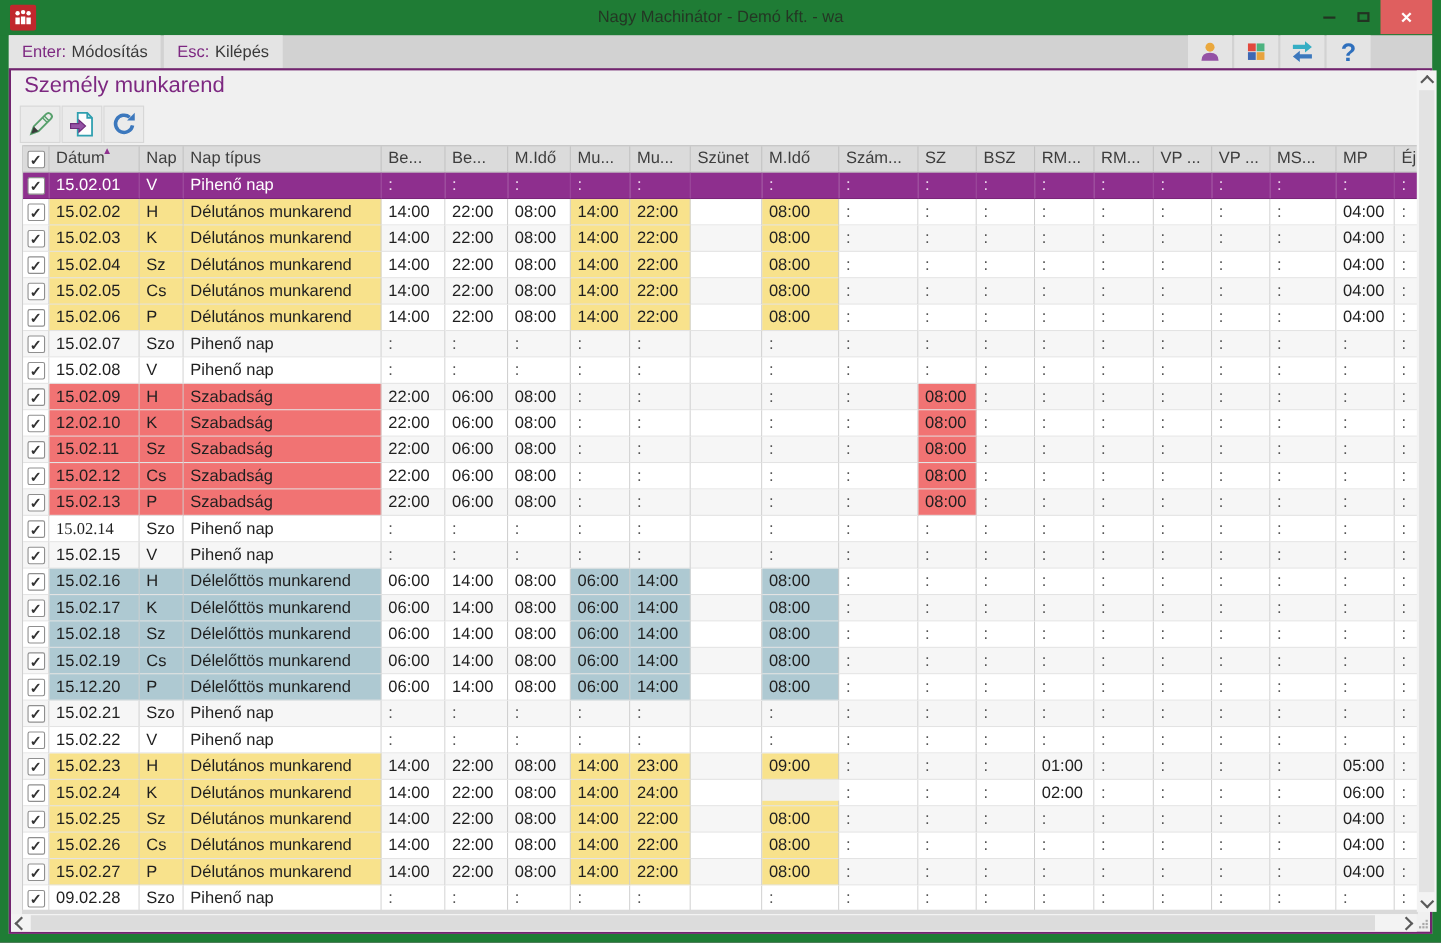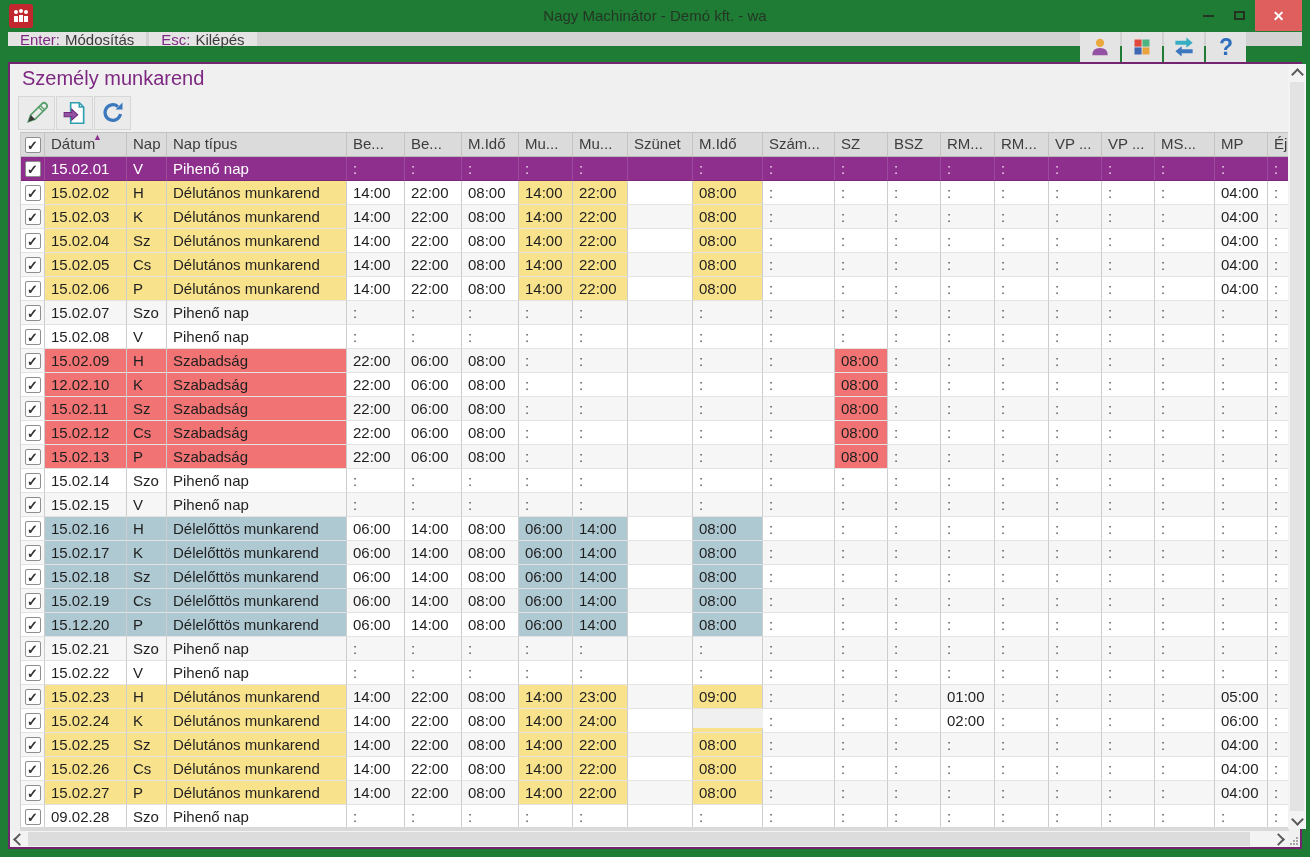--- a/index.html
+++ b/index.html
@@ -11,21 +11,21 @@
   .appicon{position:absolute;left:9px;top:4px;width:24px;height:24px;}
   .wtitle{position:absolute;left:0;top:0;width:100%;height:32px;line-height:32px;text-align:center;
     font-size:15px;color:var(--title_text);}
   .wctrl{position:absolute;right:8px;top:0;height:31px;display:flex;align-items:stretch;}
   .wbtn{width:31px;height:31px;display:flex;align-items:center;justify-content:center;cursor:default;}
   .minglyph{width:11px;height:2px;background:#223322;}
   .maxglyph{width:11px;height:9px;border:2px solid #223322;box-sizing:border-box;background:transparent;}
   .wbtn.close{width:47px;background:var(--close_red);color:#fff;font-size:14px;font-weight:bold;}
 
   
-  .menubar{position:absolute;left:8px;top:32px;width:1294px;height:14px;background:var(--menubar_bg);
+  .menubar{position:absolute;left:8px;top:32px;width:1294px;height:30px;background:var(--menubar_bg);
     display:flex;align-items:stretch;}
   .mbtn{background:var(--menu_button_bg);padding:0 12px;margin-right:3px;display:flex;align-items:center;
     font-size:15px;white-space:nowrap;}
   .mkey{color:var(--accent_purple);margin-right:5px;}
   .mlabel{color:#3a3a3a;}
   .micons{position:absolute;right:56px;top:0;height:30px;display:flex;}
   .ibtn{width:40px;height:30px;background:var(--menu_button_bg);margin-left:2px;display:flex;
     align-items:center;justify-content:center;}
   .qmark{color:#2e6fbd;font-weight:bold;font-size:23px;line-height:28px;}
 
@@ -506,21 +506,21 @@
           <div class="cell colon" style="width: 53px; background: rgb(246, 246, 246);">:</div>
           <div class="cell colon" style="width: 53px; background: rgb(246, 246, 246);">:</div>
           <div class="cell colon" style="width: 60px; background: rgb(246, 246, 246);">:</div>
           <div class="cell colon" style="width: 53px; background: rgb(246, 246, 246);">:</div>
           <div class="cell colon" style="width: 22px; background: rgb(246, 246, 246);">:</div>
         </div>
         <div class="trow">
           <div class="cell checkcell" style="width: 24px; background: rgb(255, 255, 255);">
             <span class="cbx">✓</span>
           </div>
-          <div class="cell" style="width: 82px; background: rgb(255, 255, 255);">15.02.14</div>
+          <div class="cell" style="width: 82px; background: rgb(255, 255, 255); font-family: Liberation Serif, serif;">15.02.14</div>
           <div class="cell" style="width: 40px; background: rgb(255, 255, 255);">Szo</div>
           <div class="cell" style="width: 180px; background: rgb(255, 255, 255);">Pihenő nap</div>
           <div class="cell colon" style="width: 58px; background: rgb(255, 255, 255);">:</div>
           <div class="cell colon" style="width: 57px; background: rgb(255, 255, 255);">:</div>
           <div class="cell colon" style="width: 57px; background: rgb(255, 255, 255);">:</div>
           <div class="cell colon" style="width: 54px; background: rgb(255, 255, 255);">:</div>
           <div class="cell colon" style="width: 55px; background: rgb(255, 255, 255);">:</div>
           <div class="cell" style="width: 65px; background: rgb(255, 255, 255);"></div>
           <div class="cell colon" style="width: 70px; background: rgb(255, 255, 255);">:</div>
           <div class="cell colon" style="width: 72px; background: rgb(255, 255, 255);">:</div>

